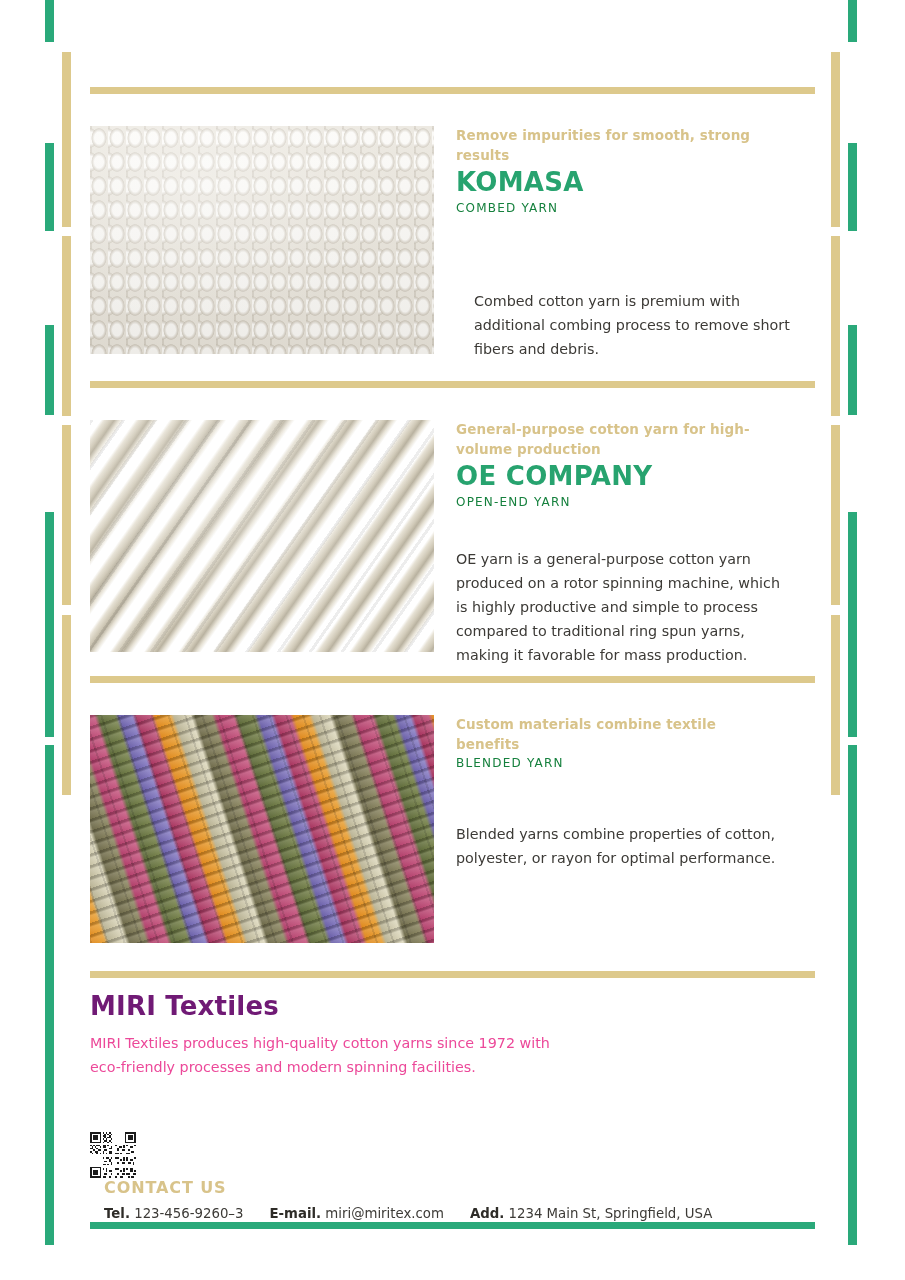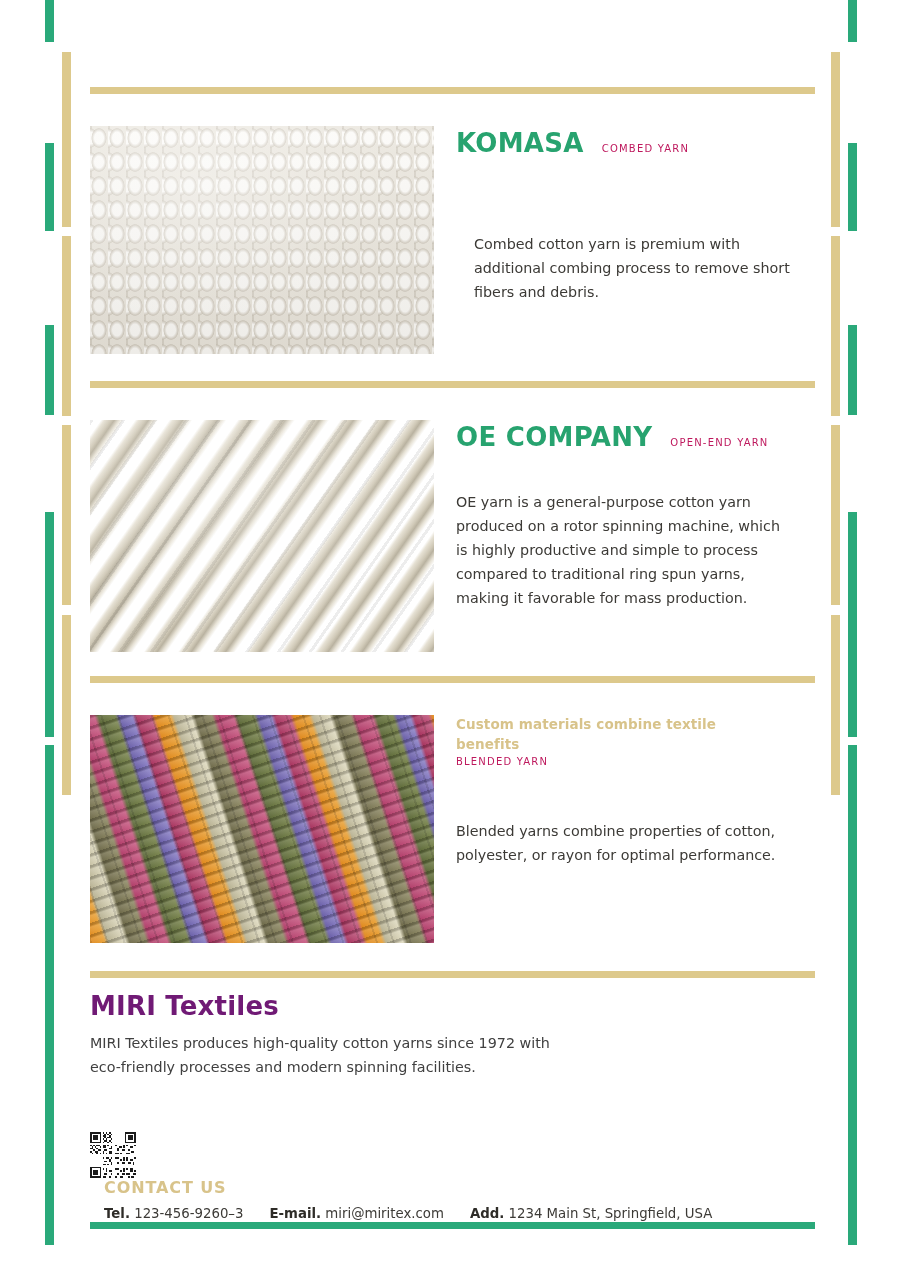--- a/index.html
+++ b/index.html
@@ -75,31 +75,32 @@
     font-weight: bold;
     line-height: 1.45;
     letter-spacing: .1px;
     max-width: 300px;
   }
 
   .titleline {
     margin-top: 2px;
     display: flex;
     align-items: baseline;
-    gap: 18px;
+    gap: 4px;
+    flex-direction: column;
   }
   .title {
     color: #27a36f;
     font-size: 26px;
     font-weight: bold;
     letter-spacing: .3px;
   }
   .subtitle {
-    color: #be185d;
-    font-size: 10px;
+    color: #15803d;
+    font-size: 12px;
     letter-spacing: 1.2px;
   }
 
   .body {
     color: #3c3a36;
     font-size: 14.3px;
     line-height: 1.68;
     max-width: 330px;
   }
   .body.push-1 { margin-top: 74px; margin-left: 18px; }
@@ -108,21 +109,21 @@
 
   
   .about-title {
     color: #701a75;
     font-size: 26px;
     font-weight: bold;
     margin-top: 16px;
     letter-spacing: .2px;
   }
   .about-text {
-    color: #404040;
+    color: #ec4899;
     font-size: 14.3px;
     line-height: 1.7;
     margin-top: 10px;
     max-width: 470px;
   }
 
   
   .contact {
     margin-top: 48px;
     display: flex;
@@ -250,33 +251,35 @@
   <div class="bar bar-tan rb" style="left:831px; top:615px; height:180px;"></div>
   <div class="bar bar-green rb" style="left:848px; top:745px; height:500px;"></div>
 
   <div class="content">
 
     <div class="divider" style="position:absolute; top:87px;"></div>
 
     <div class="section" style="position:absolute; top:118px;">
       <div class="thumb knit1"></div>
       <div class="info">
+        <div class="eyebrow">Remove impurities for smooth, strong results</div>
         <div class="titleline">
           <span class="title">KOMASA</span>
           <span class="subtitle">COMBED YARN</span>
         </div>
         <div class="body push-1">Combed cotton yarn is premium with additional combing process to remove short fibers and debris.</div>
       </div>
     </div>
 
     <div class="divider" style="position:absolute; top:381px;"></div>
 
     <div class="section" style="position:absolute; top:412px;">
       <div class="thumb tall knit2"></div>
       <div class="info">
+        <div class="eyebrow">General-purpose cotton yarn for high-volume production</div>
         <div class="titleline">
           <span class="title">OE COMPANY</span>
           <span class="subtitle">OPEN-END YARN</span>
         </div>
         <div class="body push-2">OE yarn is a general-purpose cotton yarn produced on a rotor spinning machine, which is highly productive and simple to process compared to traditional ring spun yarns, making it favorable for mass production.</div>
       </div>
     </div>
 
     <div class="divider" style="position:absolute; top:676px;"></div>
 

